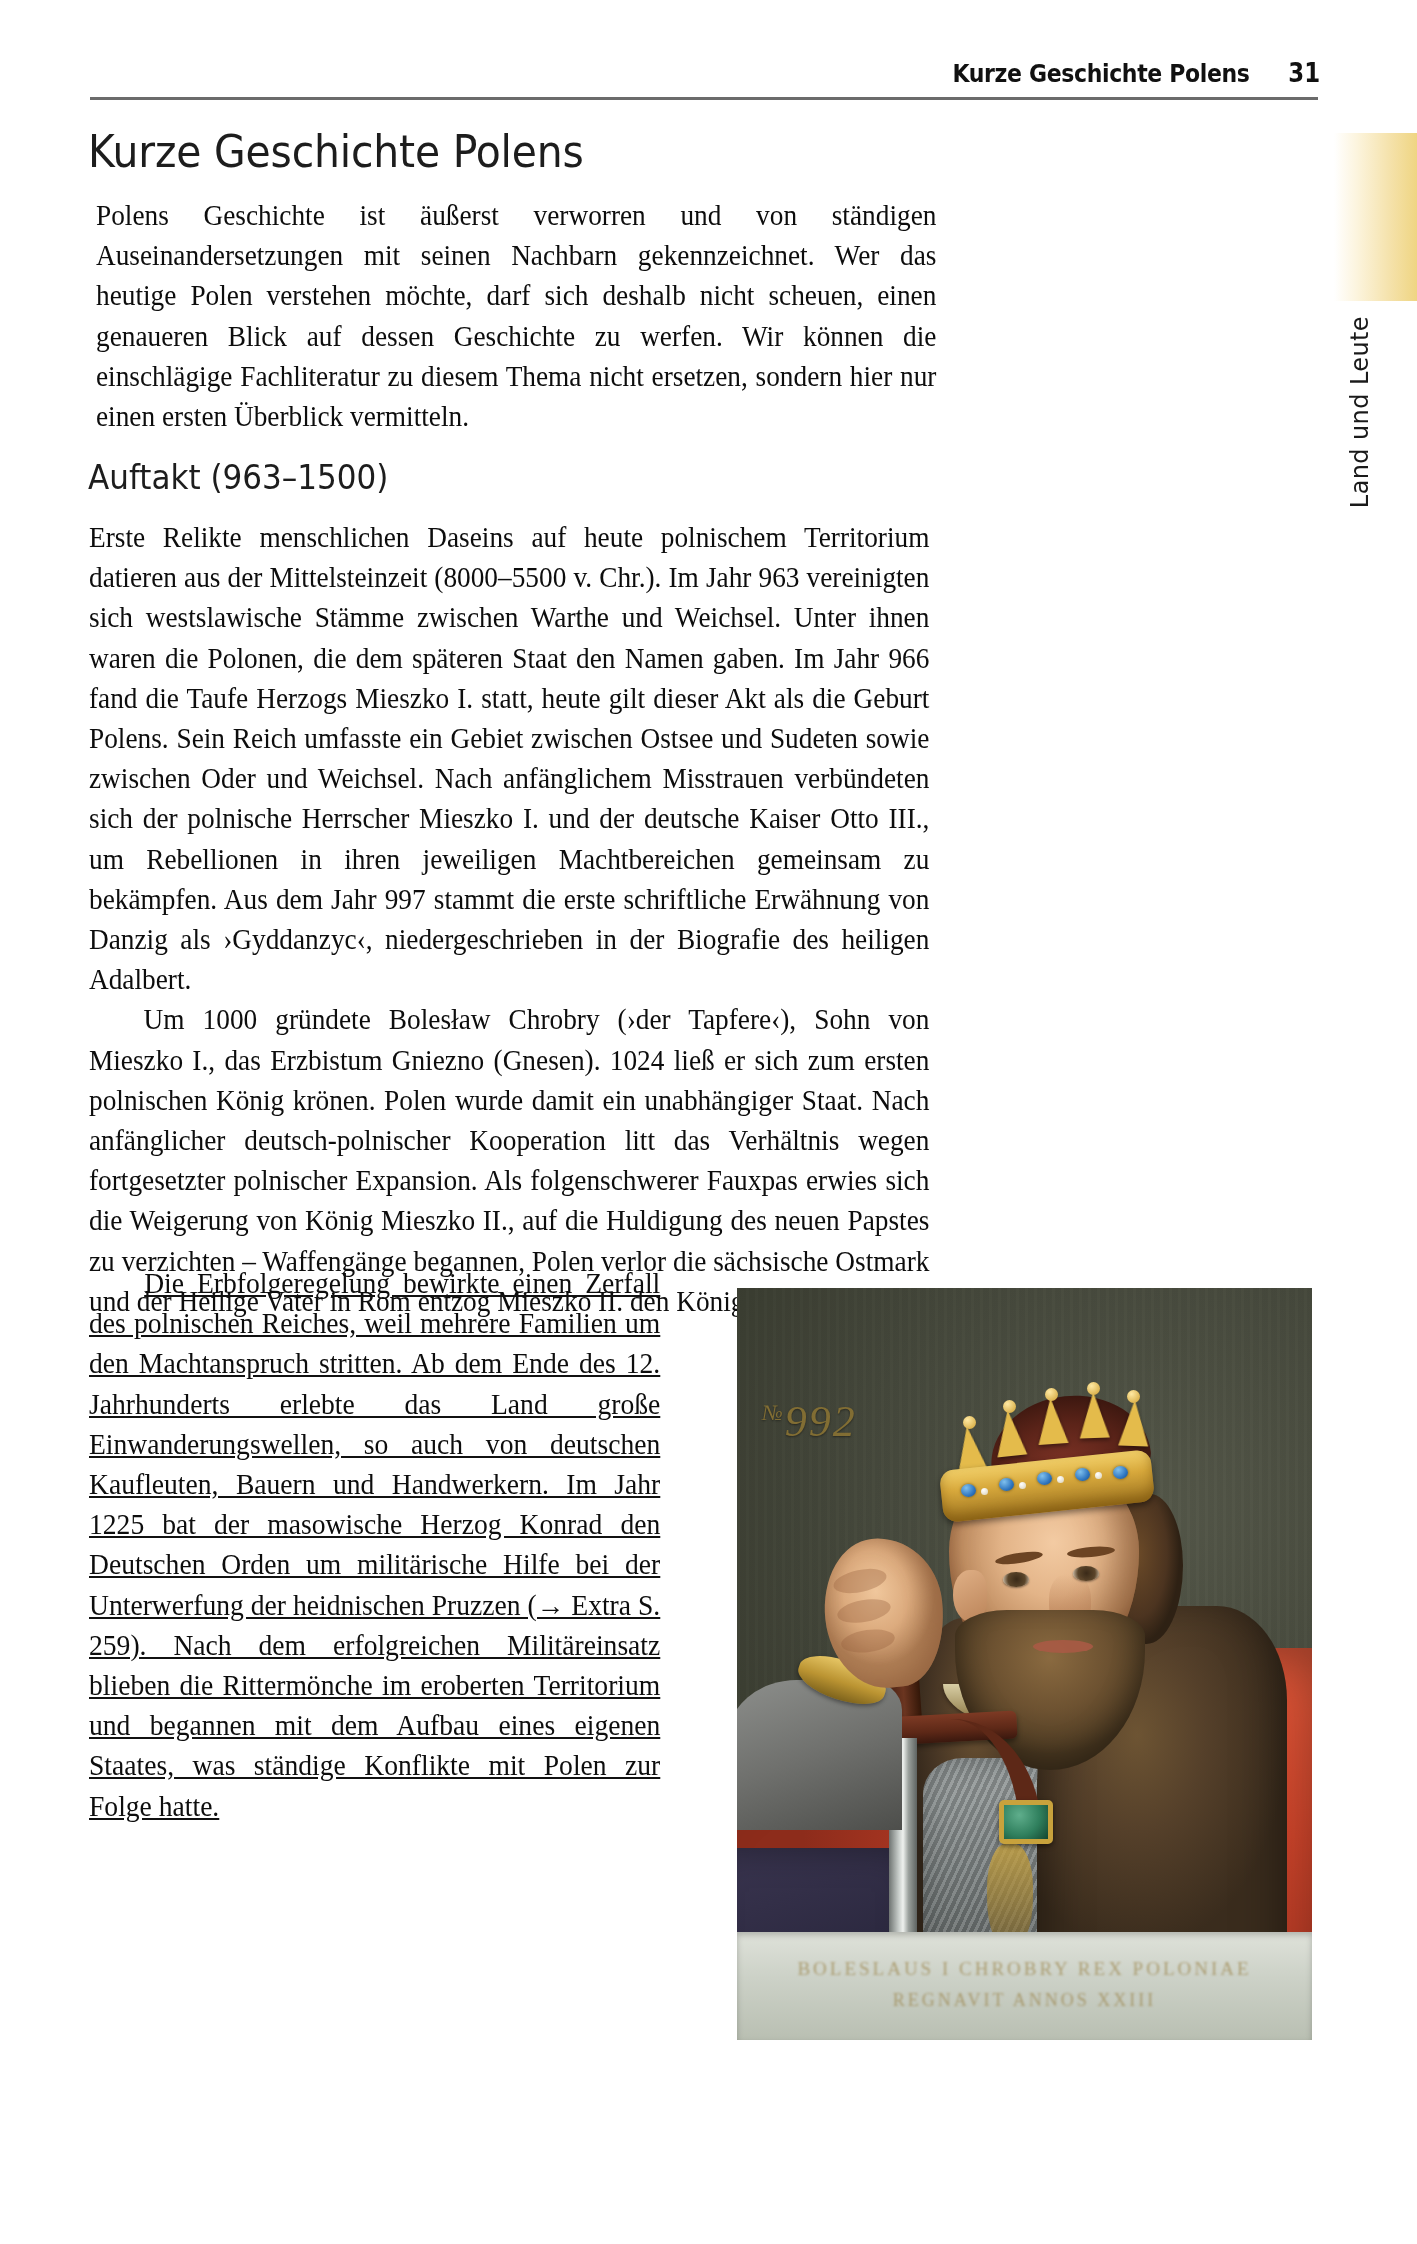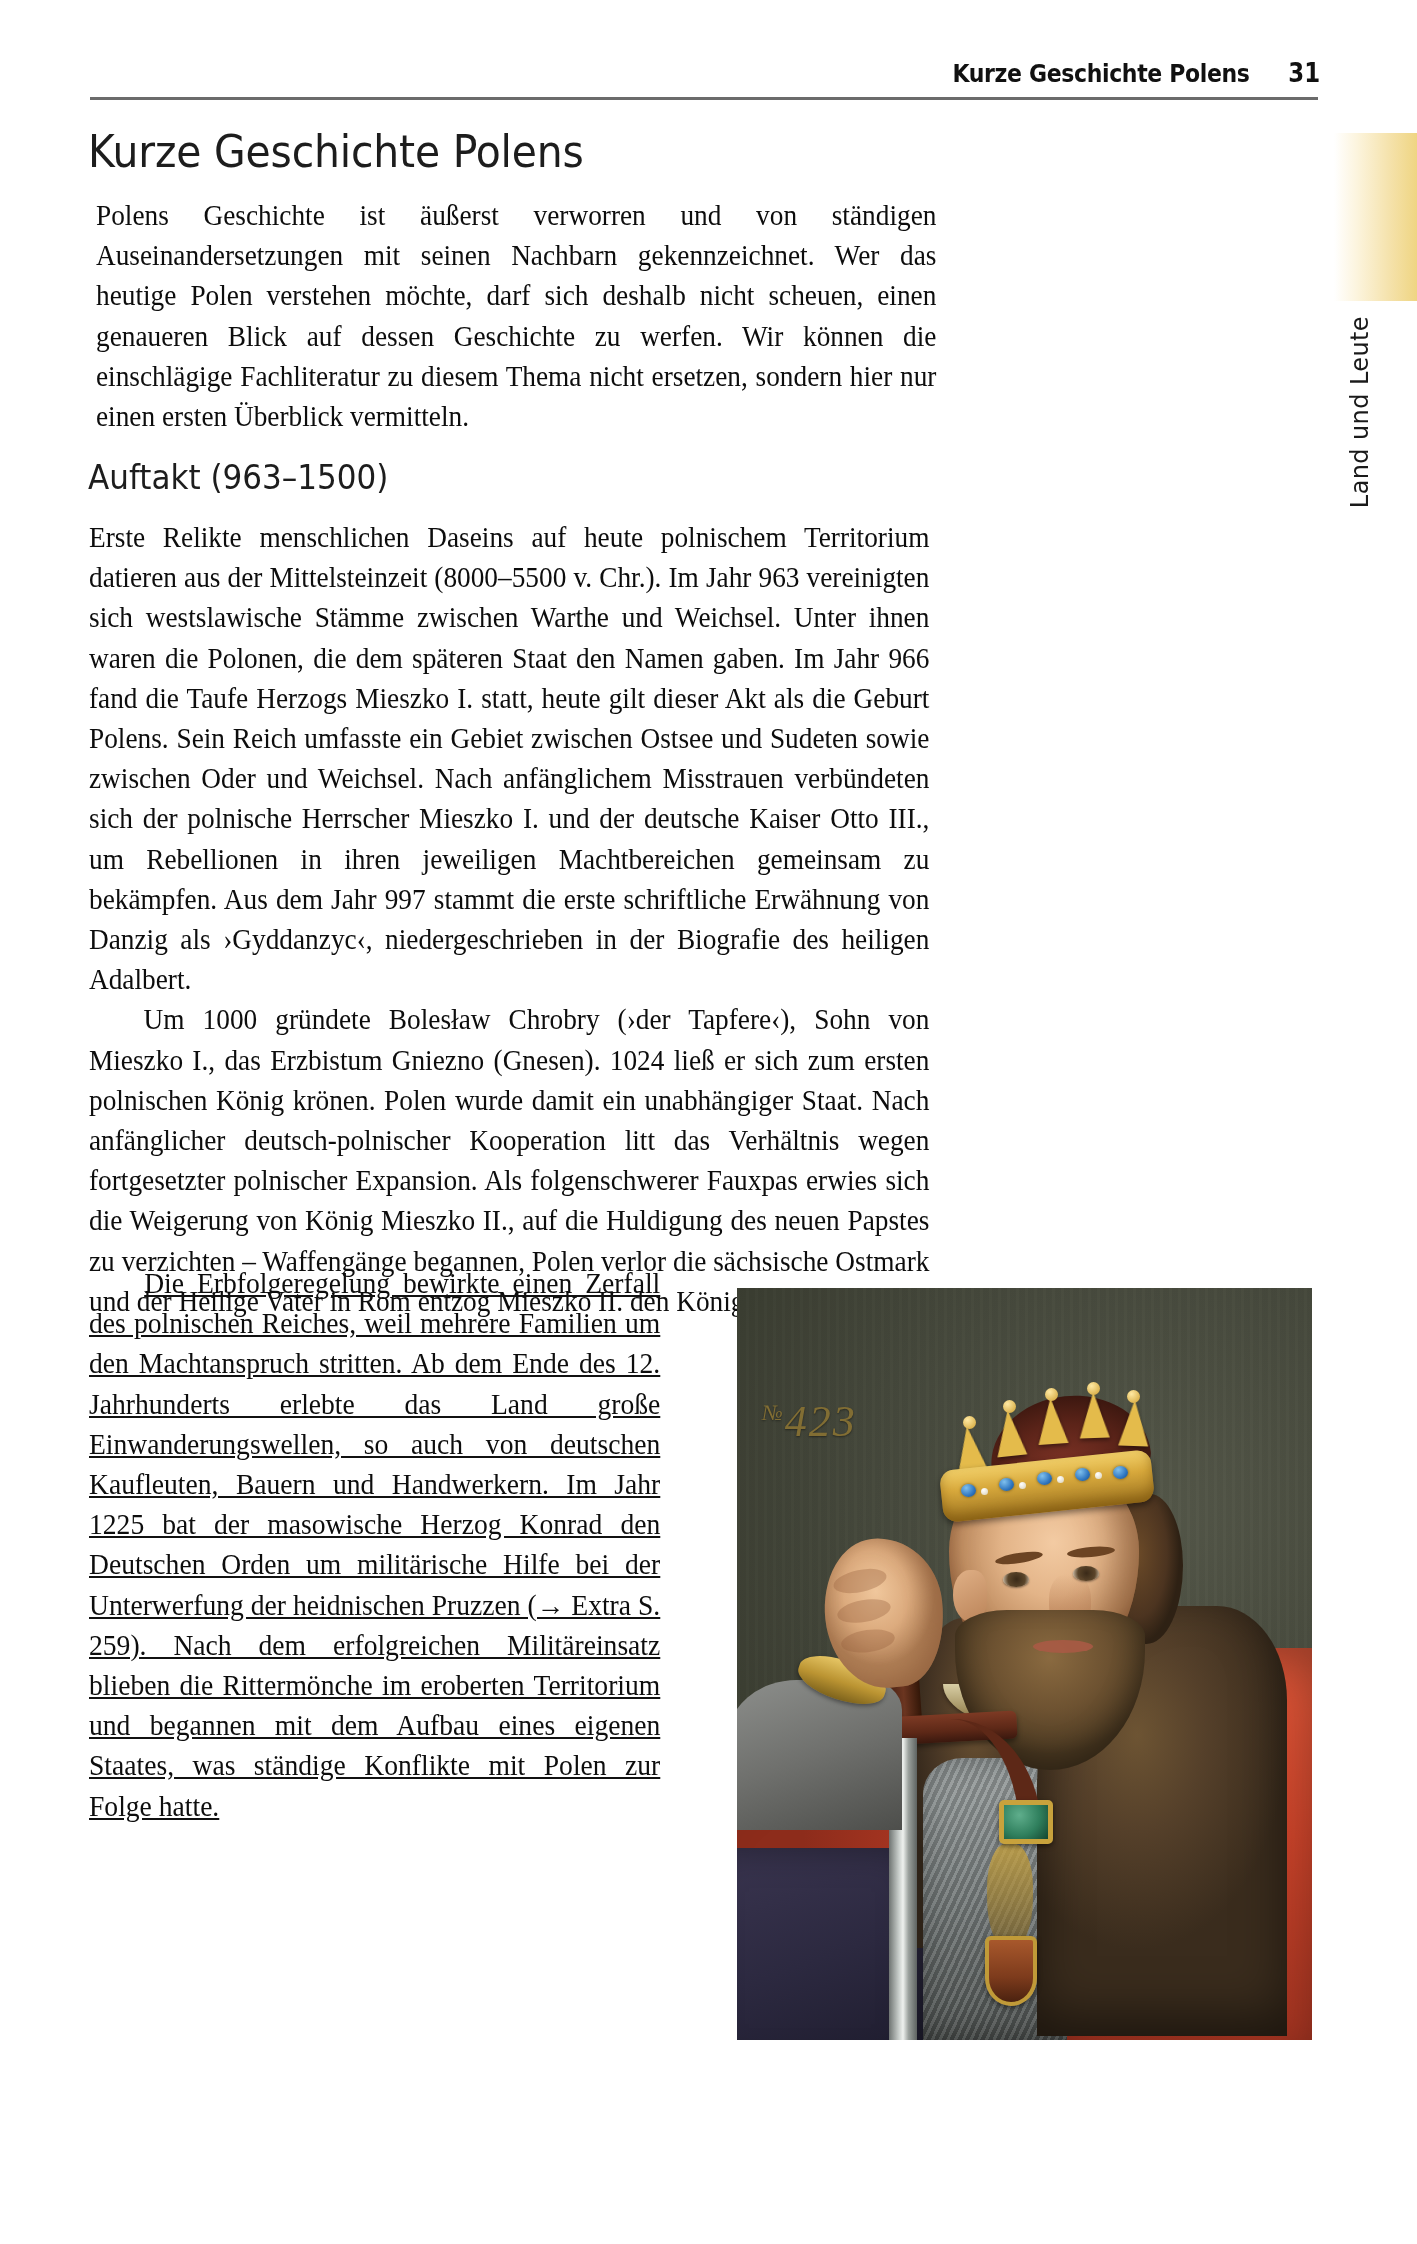--- a/index.html
+++ b/index.html
@@ -538,21 +538,21 @@
     <p class="indent">Die Erbfolgeregelung bewirkte einen Zerfall des polnischen Reiches, weil mehrere Familien um den Machtanspruch stritten. Ab dem Ende des 12. Jahrhunderts erlebte das Land große Einwanderungswellen, so auch von deutschen Kaufleuten, Bauern und Handwerkern. Im Jahr 1225 bat der masowische Herzog Konrad den Deutschen Orden um militärische Hilfe bei der Unterwerfung der heidnischen Pruzzen (→ Extra S. 259). Nach dem erfolgreichen Militäreinsatz blieben die Rittermönche im eroberten Territorium und begannen mit dem Aufbau eines eigenen Staates, was ständige Konflikte mit Polen zur Folge hatte.</p>
   </div>
 </div>
 
 <div id="figure">
   <div id="painting">
     <div class="bg-wall"></div>
     <div class="bg-streak"></div>
 
     <div class="inv-number">
-      <sup>№</sup><span>423</span>
+      <sup>№</sup><span>992</span>
     </div>
 
     <div class="cloak"></div>
     <div class="robe-blue"></div>
     <div class="fur-left"></div>
     <div class="mail"></div>
     <div class="cloak-right"></div>
     <div class="fur"></div>
 
     <div class="neck"></div>
@@ -598,15 +598,19 @@
     <div class="cuff"></div>
     <div class="hand"></div>
     <div class="knuckle" style="left:96px; top:282px; transform:rotate(-12deg);"></div>
     <div class="knuckle" style="left:100px; top:312px; transform:rotate(-10deg);"></div>
     <div class="knuckle" style="left:104px; top:342px; transform:rotate(-8deg);"></div>
 
     <div class="pendant-chain"></div>
     <div class="brooch"></div>
     <div class="pendant"></div>
 
+    <div class="plinth">
+      <div class="plinth-line1">BOLESLAUS I CHROBRY REX POLONIAE</div>
+      <div class="plinth-line2">REGNAVIT ANNOS XXIII</div>
+    </div>
   </div>
 
 </div>
 
 </body></html>

